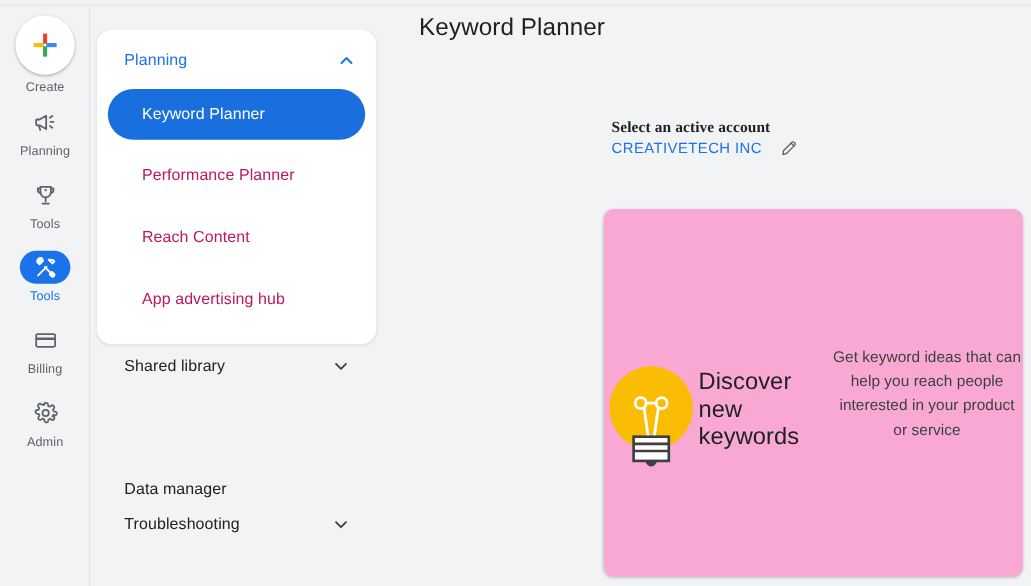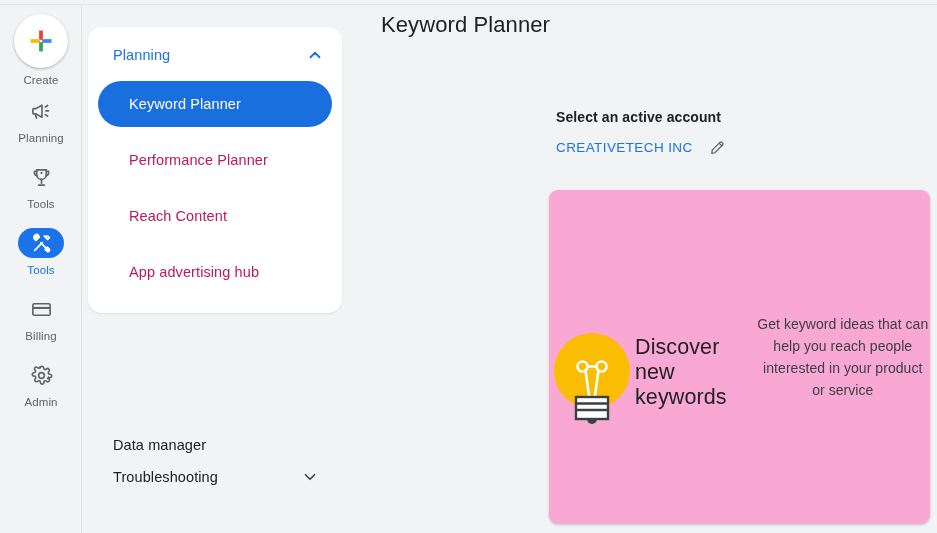--- a/index.html
+++ b/index.html
@@ -177,26 +177,26 @@
   .account-block {
     position: absolute;
     left: 199px; top: 103px;
     width: 380px;
   }
   .account-label {
     font-size: 14px;
     font-weight: bold;
     color: #202124;
     letter-spacing: .1px;
+    font-family: Liberation Serif, serif;
   }
   .account-row {
     display: flex;
     align-items: center;
     gap: 16px;
-    margin-top: 13px;
   }
   .account-name {
     font-size: 13.5px;
     color: #1a73e8;
     letter-spacing: .4px;
     cursor: pointer;
   }
   .pencil-btn {
     width: 18px; height: 18px;
     display: inline-flex;
@@ -327,20 +327,26 @@
           <path d="M6 15l6-6 6 6"></path>
         </svg>
       </div>
 
       <div class="nav-sub selected">Keyword Planner</div>
       <div class="nav-sub spaced">Performance Planner</div>
       <div class="nav-sub spaced">Reach Content</div>
       <div class="nav-sub spaced">App advertising hub</div>
     </div>
 
+    <div class="nav-row" style="top:304px">
+      <span class="ttl">Shared library</span>
+      <svg class="chev" viewBox="0 0 24 24" fill="none" stroke="#3c4043" stroke-width="2.2" stroke-linecap="round" stroke-linejoin="round">
+        <path d="M6 9l6 6 6-6"></path>
+      </svg>
+    </div>
 
 
     <div class="nav-row" style="top:416px">
       <span class="ttl">Data manager</span>
     </div>
 
     <div class="nav-row" style="top:448px">
       <span class="ttl">Troubleshooting</span>
       <svg class="chev" viewBox="0 0 24 24" fill="none" stroke="#3c4043" stroke-width="2.2" stroke-linecap="round" stroke-linejoin="round">
         <path d="M6 9l6 6 6-6"></path>

